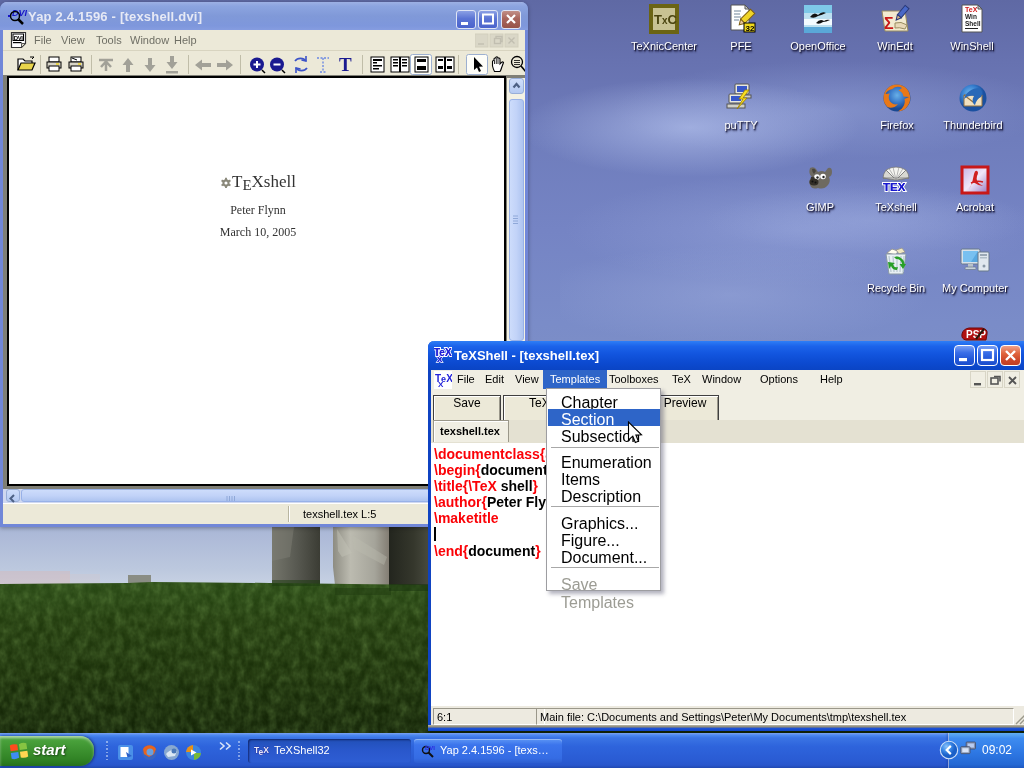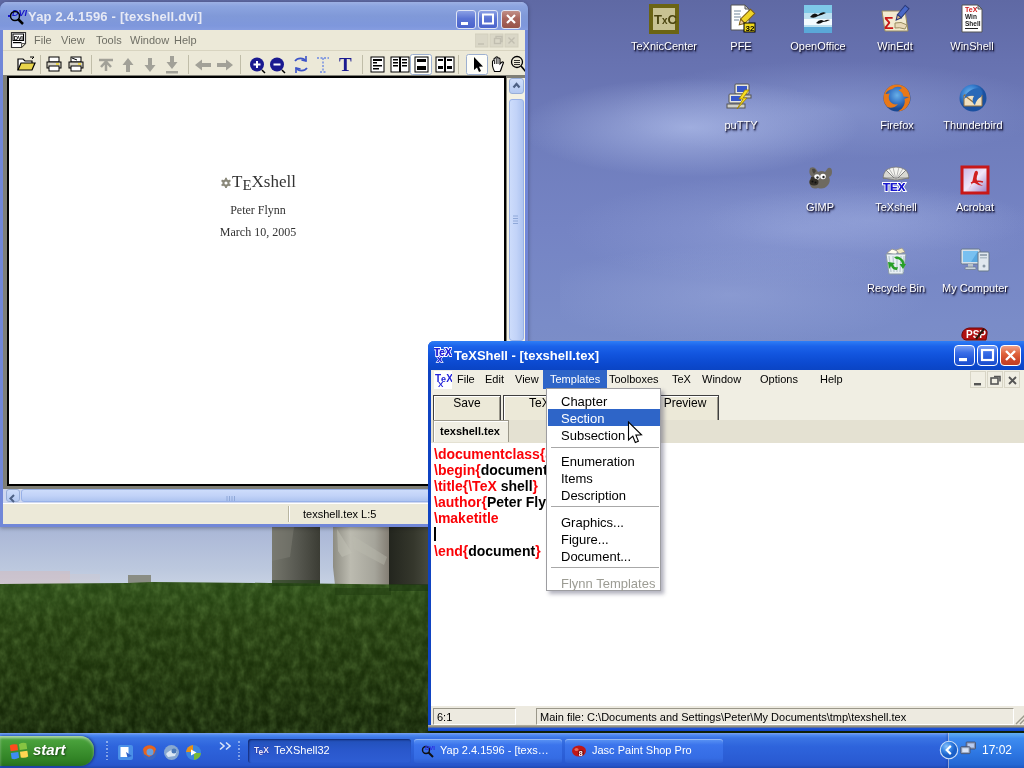--- a/index.html
+++ b/index.html
@@ -70,21 +70,21 @@
 #tex-status { position:absolute; left:0; top:365px; width:597px; height:21px; background:#edeae0; }
 #tex-bb { position:absolute; left:-3px; top:384px; width:600px; height:6px; background:linear-gradient(180deg,#b8b5a6 0%,#8a8878 33%,#1c51d8 55%,#0f43c2 100%); }
 
 .xbtn { position:absolute; top:4px; width:21px; height:21px; border-radius:4px; border:1px solid #fff; }
 .xmi { position:absolute; top:3px; font-size:11px; color:#000; }
 .mdib { position:absolute; top:1px; width:16px; height:17px; background:#f0eee3; border:1px solid #d8d5c6; }
 .xtb { position:absolute; top:4px; height:40px; background:#ece9d8; text-align:center; font-size:12px; color:#000; 
   border:1px solid #404040; box-shadow:inset 1px 1px 0 #fff, inset -1px -1px 0 #9a978a; }
 #tex-dropdown { position:absolute; left:115px; top:47px; width:115px; height:203px; background:#fff; border:1px solid #9d9da1;
   box-shadow:3px 3px 4px rgba(60,60,90,0.4); }
-.dmi { position:absolute; left:1px; width:112px; height:17px; font-size:13px; color:#000; padding:2px 0 0 13px; }
+.dmi { position:absolute; left:1px; width:112px; height:17px; font-size:16px; color:#000; padding:2px 0 0 13px; }
 .dmi.sel { background:#2e65c8; color:#fff; }
 .dsep { position:absolute; left:4px; width:108px; height:1px; background:#a8a8a8; }
 #cursor { position:absolute; left:196px; top:80px; z-index:60; }
 
 
 #taskbar { left:0; top:733px; width:1024px; height:35px;
   background:linear-gradient(180deg,#7aa2f2 0%,#4a86f0 7%,#3a74e4 14%,#2e64dc 38%,#2a5cd4 75%,#2856cc 92%,#2048b0 100%); }
 #startbtn { position:absolute; left:0; top:3px; width:94px; height:30px; border-radius:0 14px 14px 0;
   background:linear-gradient(180deg,#7ebe6e 0%,#4aa23c 12%,#3d9230 45%,#328426 75%,#2a7820 92%,#256e1c 100%);
   box-shadow:inset 0 2px 3px rgba(255,255,255,0.4), 1px 0 3px rgba(0,0,30,0.5);text-align:center; }
@@ -646,21 +646,21 @@
     <div id="tex-edit">
       <div class="cl"><span class="r">\documentclass{article}</span></div>
       <div class="cl"><span class="r">\begin{</span>document}</div>
       <div class="cl"><span class="r">\title{\TeX </span>shell<span class="r">}</span></div>
       <div class="cl"><span class="r">\author{</span>Peter Flynn<span class="r">}</span></div>
       <div class="cl"><span class="r">\maketitle</span></div>
       <div class="cl"><span style="display:inline-block; width:2px; height:14px; background:#000; vertical-align:-2px;"></span></div>
       <div class="cl"><span class="r">\end{</span>document<span class="r">}</span></div>
     </div>
     <div id="tex-status">
-      <div style="position:absolute; left:2px; top:2px; width:83px; height:17px; border:1px solid; border-color:#9a978a #fff #fff #9a978a;padding-left:26px;">
+      <div style="position:absolute; left:2px; top:2px; width:112px; height:17px; border:1px solid; border-color:#9a978a #fff #fff #9a978a;padding-left:26px;">
         <span style="position:absolute; left:3px; top:2px; font-size:11px;">6:1</span>
       </div>
       <div style="position:absolute; left:105px; top:2px; width:478px; height:17px; border:1px solid; border-color:#9a978a #fff #fff #9a978a;">
         <span style="position:absolute; left:3px; top:2px; font-size:11px;">Main file: C:\Documents and Settings\Peter\My Documents\tmp\texshell.tex</span>
       </div>
       <svg style="position:absolute; left:583px; top:6px;" width="13" height="13">
           <g stroke="#9a978a" stroke-width="1.5">
             <line x1="12" y1="2" x2="2" y2="12"></line>
             <line x1="12" y1="6" x2="6" y2="12"></line>
             <line x1="12" y1="10" x2="10" y2="12"></line>
@@ -675,21 +675,21 @@
       <div class="dmi" style="top:37px;">Subsection</div>
       <div class="dsep" style="top:58px;"></div>
       <div class="dmi" style="top:63px;">Enumeration</div>
       <div class="dmi" style="top:80px;">Items</div>
       <div class="dmi" style="top:97px;">Description</div>
       <div class="dsep" style="top:117px;"></div>
       <div class="dmi" style="top:124px;">Graphics...</div>
       <div class="dmi" style="top:141px;">Figure...</div>
       <div class="dmi" style="top:158px;">Document...</div>
       <div class="dsep" style="top:178px;"></div>
-      <div class="dmi" style="top:185px; color:#9c9c94;">Flynn Templates</div>
+      <div class="dmi" style="top:185px; color:#9c9c94;">Save Templates</div>
     </div>
 
     <svg id="cursor" width="20" height="26" viewBox="0 0 20 26">
       <path d="M1.5 1 L1.5 19 L5.8 15.2 L8.3 21.5 L11.4 20.2 L8.9 14.1 L14.5 13.8 Z" fill="#fff" stroke="#000" stroke-width="1.1"></path>
     </svg>
   </div>
 
   <div class="abs" id="taskbar">
     <div id="startbtn">
       <svg style="position:absolute;left:9px;top:5px;" width="20" height="20" viewBox="0 0 24 24">
@@ -737,44 +737,35 @@
         </svg>
       <span class="tkt" style="left:26px;">TeXShell32</span>
     </div>
     <div class="tkb" id="tk2">
       <svg width="16" height="14" style="position:absolute;left:6px;top:5px;">
           <circle cx="6" cy="6" r="3.5" fill="none" stroke="#101010" stroke-width="1.4"></circle>
           <path d="M8.5 8.5 L13 13" stroke="#101010" stroke-width="2"></path>
           <text x="5" y="6" font-size="6" font-weight="bold" fill="#2a2ae0">DVI</text>
         </svg>
       <span class="tkt" style="left:26px;">Yap 2.4.1596 - [texs…</span>
-    </div>
-    <div class="tkb" id="tk3">
-      <svg width="17" height="15" style="position:absolute;left:6px;top:5px;">
-          <ellipse cx="8" cy="7" rx="7" ry="5.5" fill="#c01818"></ellipse>
-          <ellipse cx="5.5" cy="5.5" rx="2" ry="1.5" fill="#e86a5a"></ellipse>
-          <circle cx="10" cy="9" r="3" fill="#801010"></circle>
-          <text x="7.8" y="11.5" font-size="7" font-weight="bold" fill="#fff">8</text>
-        </svg>
-      <span class="tkt" style="left:27px;">Jasc Paint Shop Pro</span>
     </div>
     <div id="tray">
       <svg style="position:absolute;left:-11px;top:6px;" width="22" height="22" viewBox="0 0 24 24">
           <circle cx="12" cy="12" r="9.5" fill="url(#trg)" stroke="#cfe0f8" stroke-width="1.2"></circle>
           <defs>
             <radialGradient id="trg" cx="0.35" cy="0.3">
               <stop offset="0" stop-color="#8cc2fa"></stop>
               <stop offset="0.55" stop-color="#3c8ae8"></stop>
               <stop offset="1" stop-color="#1a60c8"></stop>
             </radialGradient>
           </defs>
           <path d="M14 7.5 L9.5 12 L14 16.5" fill="none" stroke="#fff" stroke-width="2.4"></path>
         </svg>
       <svg style="position:absolute;left:11px;top:8px;" width="17" height="16" viewBox="0 0 22 20">
         <rect x="8" y="1" width="12" height="9" rx="1" fill="#8898b8" stroke="#404860"></rect>
           <rect x="10" y="3" width="8" height="5" fill="#b8ccf0"></rect>
         <rect x="1" y="7" width="12" height="9" rx="1" fill="#98a8c0" stroke="#404860"></rect>
           <rect x="3" y="9" width="8" height="5" fill="#d8e4f8"></rect>
       </svg>
-      <span style="position:absolute;left:33px;top:10px;font-size:12px;color:#fff;">17:02</span>
+      <span style="position:absolute;left:33px;top:10px;font-size:12px;color:#fff;">09:02</span>
     </div>
   </div>
 </div>
 
 </body></html>

